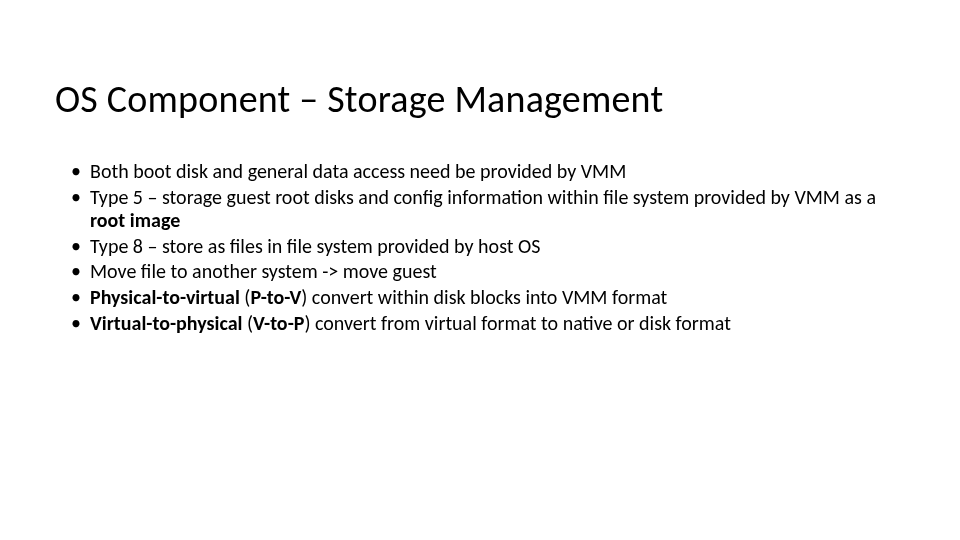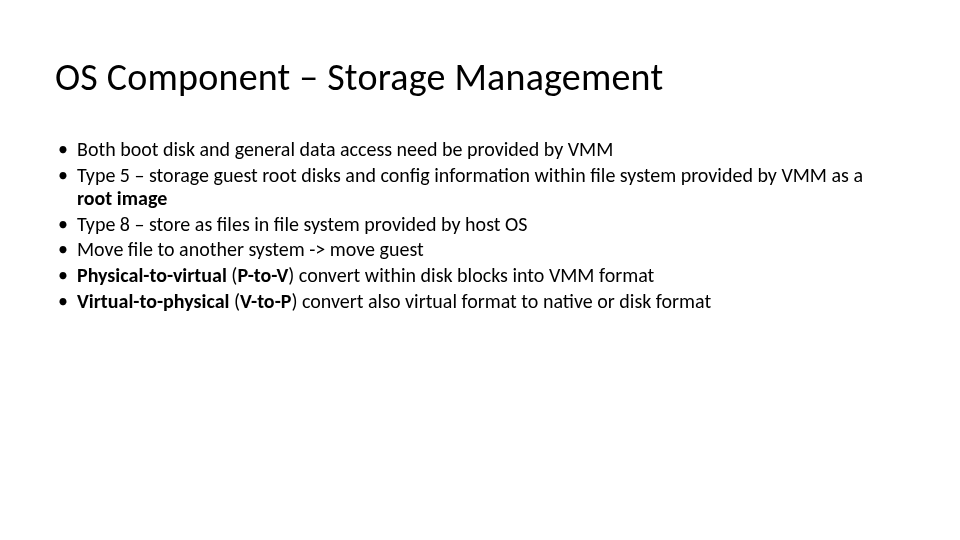--- a/index.html
+++ b/index.html
@@ -8,32 +8,32 @@
     width: 960px;
     height: 540px;
     background: #ffffff;
     font-family: "Calibri", "Segoe UI", Arial, sans-serif;
     color: #000000;
   }
   .slide {
     box-sizing: border-box;
     width: 960px;
     height: 408px;
-    padding: 54px 55px 40px 55px;
+    padding: 76px 55px 40px 55px;
   }
   .title {
     font-size: 38px;
     font-weight: 400;
     letter-spacing: 0.2px;
     margin: 0 0 38px 0;
     font-family: "Calibri Light", "Calibri", "Segoe UI Light", Arial, sans-serif;
   }
   ul.body {
     list-style: none;
-    margin: 0;
+    margin: 13px;
     padding: 0 10px 0 0;
   }
   ul.body > li {
     position: relative;
     padding-left: 22px;
     font-size: 20px;
     line-height: 1.18;
     margin: 0 0 2px 0;
   }
   ul.body > li::before {
@@ -50,15 +50,15 @@
 <body>
 
 <div class="slide">
   <h1 class="title">OS Component – Storage Management</h1>
   <ul class="body">
       <li><span>Both boot disk and general data access need  be provided by VMM</span></li>
       <li><span>Type 5 – storage guest root disks and config information within file system provided by VMM as a </span><span class="b">root image</span></li>
       <li><span>Type 8 – store as files in file system provided by host OS</span></li>
       <li><span>Move file to another system -&gt; move guest</span></li>
       <li><span class="b">Physical-to-virtual</span><span> (</span><span class="b">P-to-V</span><span>) convert within disk blocks into VMM format</span></li>
-      <li><span class="b">Virtual-to-physical</span><span> (</span><span class="b">V-to-P</span><span>) convert also virtual format to native or disk format</span></li>
+      <li><span class="b">Virtual-to-physical</span><span> (</span><span class="b">V-to-P</span><span>) convert from virtual format to native or disk format</span></li>
     </ul>
 </div>
 
 </body></html>

